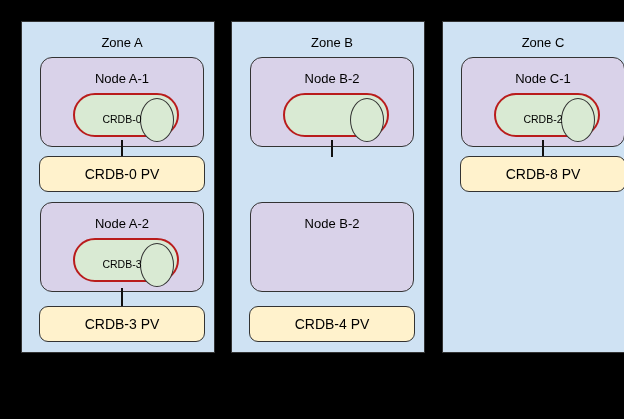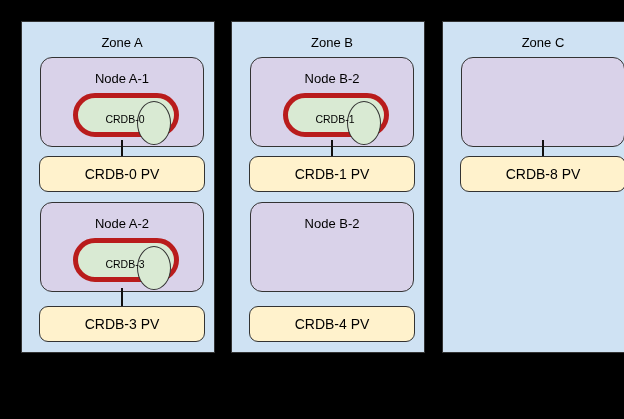--- a/index.html
+++ b/index.html
@@ -29,21 +29,21 @@
   }
   .node-1 { top: 31px; }
   .node-2 { top: 176px; }
   .node-label {
     margin-top: 13px; text-align: center; font-size: 13px; line-height: 16px;
   }
 
   .pod {
     position: absolute; bottom: 5px; left: 50%; transform: translateX(-50%);
     width: 106px; height: 44px;
-    background: #d9ead3; border: 5px solid #b91c1c; border-radius: 22px;
+    background: #d9ead3; border: 2px solid #b91c1c; border-radius: 22px;
   }
   .pod-cap {
     position: absolute; top: -1px; right: -1px; width: 34px; height: 44px;
     border: 1px solid #333333; border-radius: 50%; background: #d9ead3;
   }
   .pod-label {
     position: absolute; left: 0; top: 0; width: 86px; height: 100%;
     display: flex; align-items: center; justify-content: center;
     font-size: 10.5px;
   }
@@ -92,35 +92,38 @@
     <div class="pv pv-2">CRDB-3 PV</div>
   </div>
 
   <div class="zone zone-b">
     <div class="zone-label">Zone B</div>
 
     <div class="node node-1">
       <div class="node-label">Node B-2</div>
       <div class="pod">
         <div class="pod-cap"></div>
-        <div class="pod-label">CRDB-1</div>
       </div>
     </div>
     <div class="connector connector-1"></div>
-    <div class="pv pv-1">CRDB-1 PV</div>
 
     <div class="node node-2">
       <div class="node-label">Node B-2</div>
     </div>
     <div class="pv pv-2">CRDB-4 PV</div>
   </div>
 
   <div class="zone zone-c">
     <div class="zone-label">Zone C</div>
 
     <div class="node node-1">
+      <div class="node-label">Node C-1</div>
+      <div class="pod">
+        <div class="pod-cap"></div>
+        <div class="pod-label">CRDB-2</div>
+      </div>
     </div>
     <div class="connector connector-1"></div>
     <div class="pv pv-1">CRDB-8 PV</div>
 
   </div>
 
 </div>
 
 </body></html>

